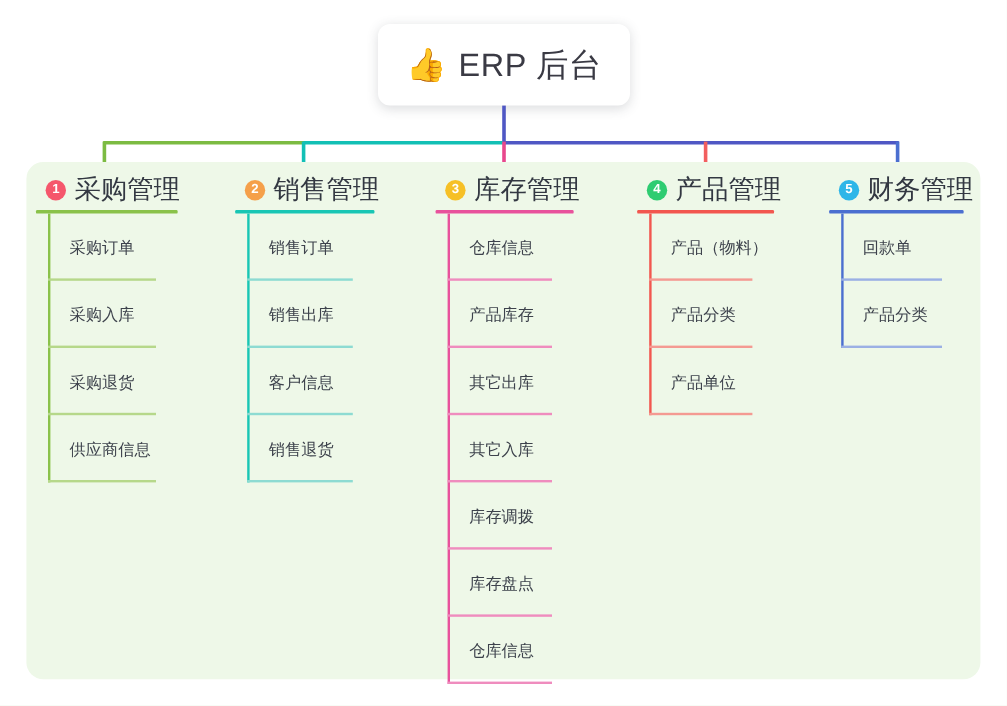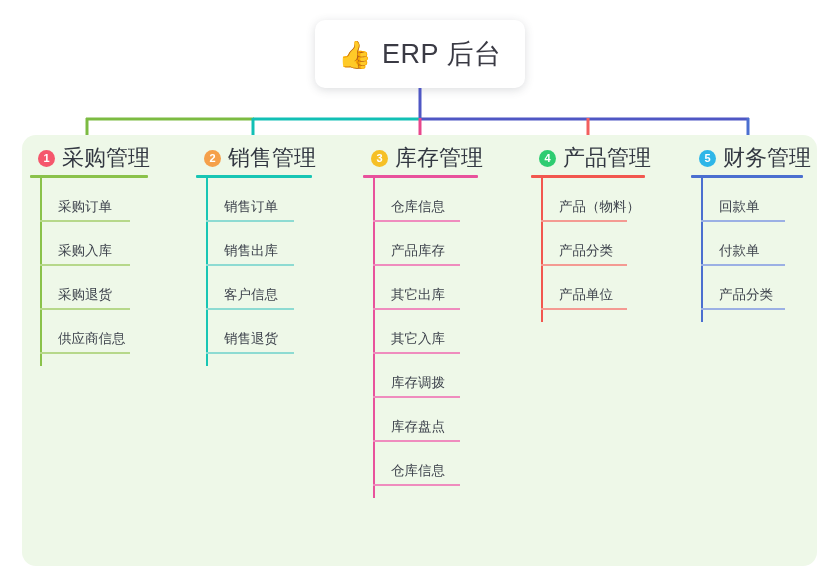--- a/index.html
+++ b/index.html
@@ -52,21 +52,21 @@
     color:#ffffff;font-size:11px;line-height:17px;
     text-align:center;font-weight:bold;
     flex:0 0 auto;
   }
   .col-title{font-size:22px;color:#333842;white-space:nowrap;}
   .head-rule{height:3px;margin-top:5px;border-radius:1px;}
 
   .items{position:relative;margin-top:0;}
   .item{
     position:relative;
-    height:44px;
+    height:56px;
     box-sizing:border-box;
   }
   .item .spine{
     position:absolute;left:10px;top:0;width:2px;height:56px;
   }
   .item .label{
     position:absolute;left:28px;top:20px;
     font-size:13.5px;color:#3d424c;white-space:nowrap;
   }
   .item .underline{
@@ -236,25 +236,20 @@
         </div>
         <div class="head-rule" style="background: rgb(75, 111, 208); width: 112px;"></div>
         <div class="items">
           <div class="item">
             <div class="spine" style="background: rgb(75, 111, 208);"></div>
             <div class="label">回款单</div>
             <div class="underline" style="background: rgb(155, 176, 228); width: 84px;"></div>
           </div>
           <div class="item">
             <div class="spine" style="background: rgb(75, 111, 208);"></div>
-            <div class="label">付款单</div>
-            <div class="underline" style="background: rgb(155, 176, 228); width: 84px;"></div>
-          </div>
-          <div class="item">
-            <div class="spine" style="background: rgb(75, 111, 208);"></div>
             <div class="label">产品分类</div>
             <div class="underline" style="background: rgb(155, 176, 228); width: 84px;"></div>
           </div>
         </div>
       </div>
     </div>
 
 </div>
 
 </body></html>

